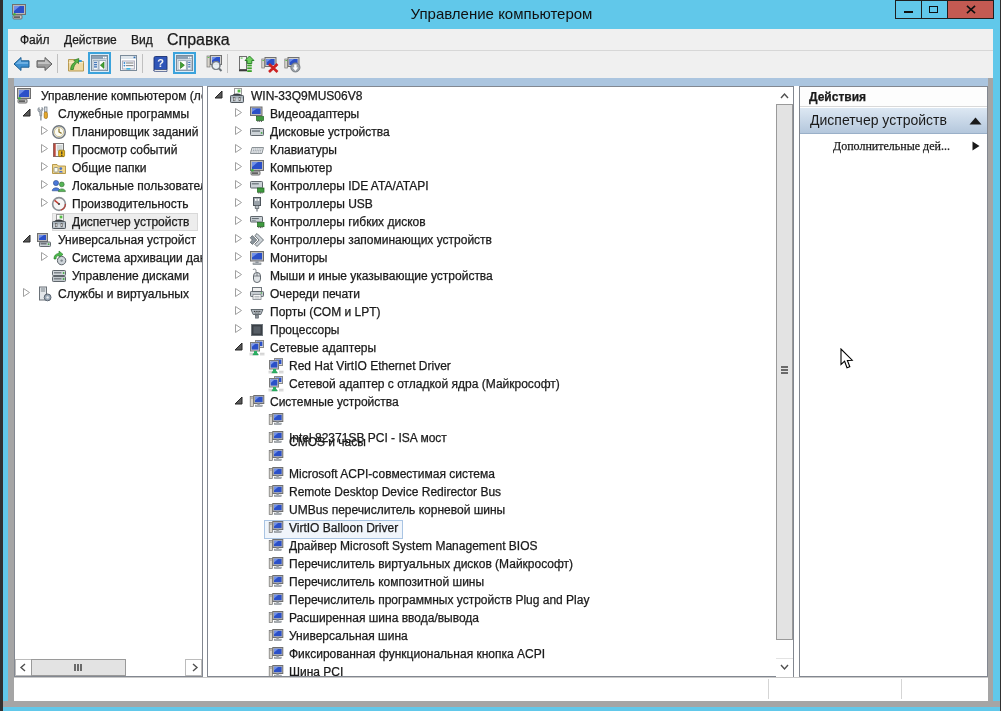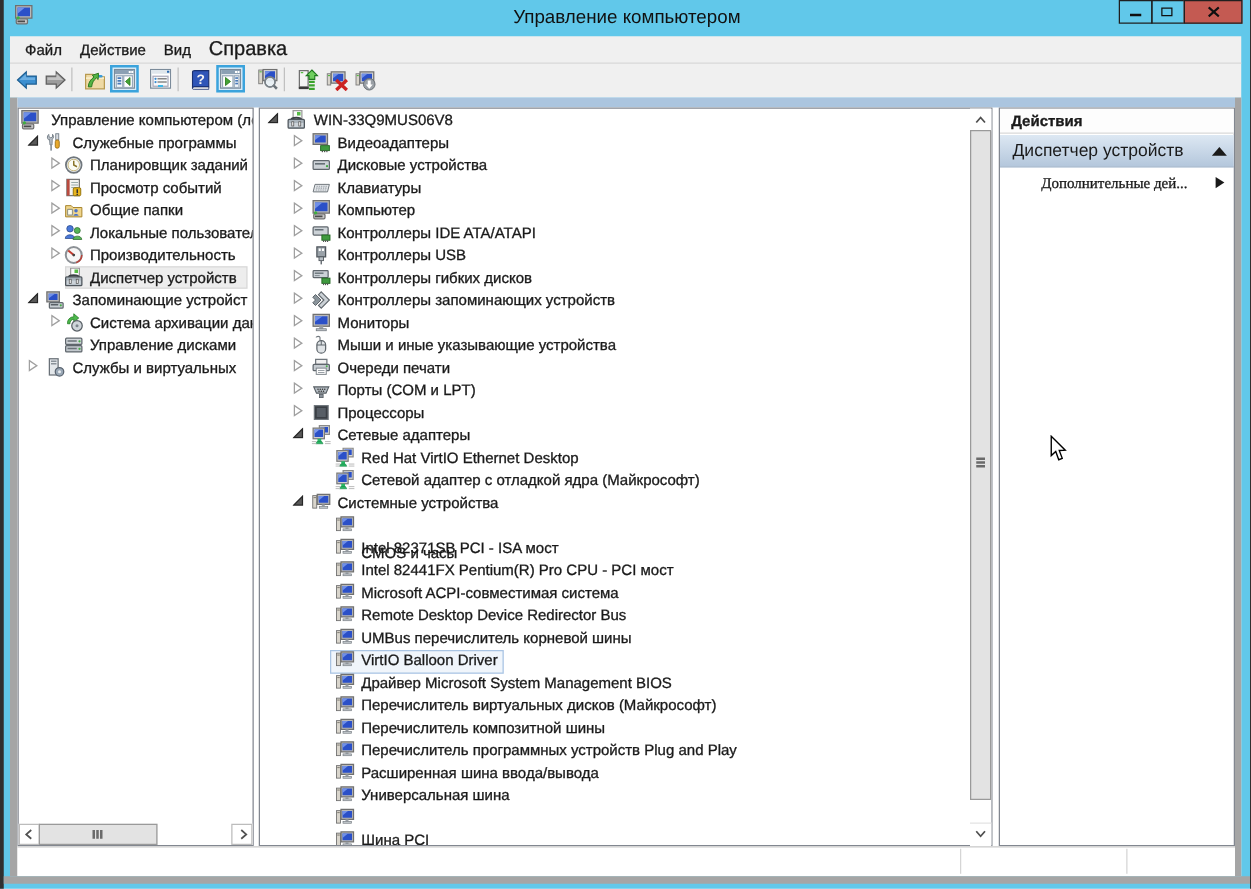--- a/index.html
+++ b/index.html
@@ -222,21 +222,21 @@
       <polygon points="8,1 8,8 1,8" fill="#595959" stroke="#262626" stroke-width="1"></polygon>
     </svg>
     <div class="icon" style="left:22px;top:146px;"><svg width="16" height="16" viewBox="0 0 16 16">
         <rect x="1.5" y="1.5" width="10" height="8" fill="#b9b9b9" stroke="#6f6f6f"></rect>
         <rect x="3" y="3" width="7" height="5" fill="#2b50c8"></rect>
         <polygon points="3,3 8,3 3,6.6" fill="#6f8fe8"></polygon>
         <rect x="3.5" y="10" width="11" height="4.5" rx="0.8" fill="#c9cfd4" stroke="#61686e"></rect>
         <rect x="4.6" y="11.2" width="6" height="1.2" fill="#596066"></rect>
         <circle cx="12.6" cy="12.2" r="0.9" fill="#44aa44"></circle>
       </svg></div>
-    <div class="txt" style="left:44px;top:145px;">Запоминающие устройст</div>
+    <div class="txt" style="left:44px;top:145px;">Универсальная устройст</div>
     <svg style="position:absolute;left:26px;top:165px" width="9" height="11" viewBox="0 0 9 11">
       <polygon points="1.5,1.5 7.5,5.5 1.5,9.5" fill="#ffffff" stroke="#a0a0a0" stroke-width="1"></polygon>
     </svg>
     <div class="icon" style="left:37px;top:164px;"><svg width="16" height="16" viewBox="0 0 16 16">
         <path d="M3 9 A5 5 0 0 1 8 3.4 L8 1 L12 4.4 L8 7.6 L8 5.4 A3.2 3.2 0 0 0 5 9 Z" fill="#4db84d" stroke="#1f7a1f" stroke-width="0.6"></path>
         <circle cx="10.6" cy="10.6" r="4.2" fill="#cfd5da" stroke="#596066"></circle>
         <circle cx="10.6" cy="10.6" r="1.2" fill="#7c858c"></circle>
       </svg></div>
     <div class="txt" style="left:58px;top:163px;">Система архивации дан</div>
     <div class="icon" style="left:37px;top:182px;"><svg width="16" height="16" viewBox="0 0 16 16">
@@ -458,21 +458,21 @@
         <rect x="1.5" y="2.5" width="9" height="8.5" fill="#cfcfcf" stroke="#7a7a7a"></rect>
         <rect x="2.6" y="3.6" width="6.8" height="6" fill="#2b50c8"></rect>
         <polygon points="2.6,3.6 6.6,3.6 2.6,7" fill="#7f9bec"></polygon>
         <rect x="5" y="11" width="3" height="2.6" fill="#29b765"></rect>
         <polygon points="3.6,15 9.4,15 8.4,13.2 4.6,13.2" fill="#29b765" stroke="#1d8a4a" stroke-width="0.5"></polygon>
         <rect x="0.5" y="12.8" width="3.6" height="0.9" fill="#c2c2c2"></rect>
         <rect x="0.5" y="14.4" width="3.6" height="0.9" fill="#c2c2c2"></rect>
         <rect x="11" y="12.8" width="4.5" height="0.9" fill="#c2c2c2"></rect>
         <rect x="11" y="14.4" width="4.5" height="0.9" fill="#c2c2c2"></rect>
       </svg></div>
-    <div class="txt" style="left:81px;top:270px;">Red Hat VirtIO Ethernet Desktop</div>
+    <div class="txt" style="left:81px;top:270px;">Red Hat VirtIO Ethernet Driver</div>
     <div class="icon" style="left:60px;top:289px;"><svg width="16" height="16" viewBox="0 0 16 16">
         <rect x="6.5" y="0.5" width="8" height="7" fill="#d9d9d9" stroke="#8a8a8a"></rect>
         <rect x="7.6" y="1.6" width="5.8" height="4.4" fill="#2b50c8"></rect>
         <polygon points="7.6,1.6 11,1.6 7.6,4.4" fill="#7f9bec"></polygon>
         <rect x="1.5" y="2.5" width="9" height="8.5" fill="#cfcfcf" stroke="#7a7a7a"></rect>
         <rect x="2.6" y="3.6" width="6.8" height="6" fill="#2b50c8"></rect>
         <polygon points="2.6,3.6 6.6,3.6 2.6,7" fill="#7f9bec"></polygon>
         <rect x="5" y="11" width="3" height="2.6" fill="#29b765"></rect>
         <polygon points="3.6,15 9.4,15 8.4,13.2 4.6,13.2" fill="#29b765" stroke="#1d8a4a" stroke-width="0.5"></polygon>
         <rect x="0.5" y="12.8" width="3.6" height="0.9" fill="#c2c2c2"></rect>
@@ -516,21 +516,20 @@
     <div class="txt" style="left:81px;top:342px;">Intel 82371SB PCI - ISA мост</div>
     <div class="icon" style="left:60px;top:361px;"><svg width="16" height="16" viewBox="0 0 16 16">
         <rect x="1.2" y="2.5" width="3.2" height="10" fill="#d9d5cc" stroke="#6f6f6f" stroke-width="0.7"></rect>
         <rect x="1.8" y="3.6" width="2" height="0.9" fill="#8a867e"></rect>
         <rect x="4.8" y="1.5" width="10" height="8" fill="#b9b9b9" stroke="#6f6f6f"></rect>
         <rect x="6" y="2.8" width="7.6" height="5.4" fill="#2b50c8"></rect>
         <polygon points="6,2.8 10.4,2.8 6,6.4" fill="#6f8fe8"></polygon>
         <rect x="8.4" y="9.5" width="2.4" height="1.6" fill="#9aa0a6"></rect>
         <rect x="6.4" y="11.1" width="6.8" height="1.5" fill="#c2c8cd" stroke="#70777d" stroke-width="0.5"></rect>
       </svg></div>
-    <div class="txt" style="left:81px;top:360px;">Intel 82441FX Pentium(R) Pro CPU - PCI мост</div>
     <div class="icon" style="left:60px;top:379px;"><svg width="16" height="16" viewBox="0 0 16 16">
         <rect x="1.2" y="2.5" width="3.2" height="10" fill="#d9d5cc" stroke="#6f6f6f" stroke-width="0.7"></rect>
         <rect x="1.8" y="3.6" width="2" height="0.9" fill="#8a867e"></rect>
         <rect x="4.8" y="1.5" width="10" height="8" fill="#b9b9b9" stroke="#6f6f6f"></rect>
         <rect x="6" y="2.8" width="7.6" height="5.4" fill="#2b50c8"></rect>
         <polygon points="6,2.8 10.4,2.8 6,6.4" fill="#6f8fe8"></polygon>
         <rect x="8.4" y="9.5" width="2.4" height="1.6" fill="#9aa0a6"></rect>
         <rect x="6.4" y="11.1" width="6.8" height="1.5" fill="#c2c8cd" stroke="#70777d" stroke-width="0.5"></rect>
       </svg></div>
     <div class="txt" style="left:81px;top:378px;">Microsoft ACPI-совместимая система</div>
@@ -626,20 +625,21 @@
     <div class="txt" style="left:81px;top:540px;">Универсальная шина</div>
     <div class="icon" style="left:60px;top:559px;"><svg width="16" height="16" viewBox="0 0 16 16">
         <rect x="1.2" y="2.5" width="3.2" height="10" fill="#d9d5cc" stroke="#6f6f6f" stroke-width="0.7"></rect>
         <rect x="1.8" y="3.6" width="2" height="0.9" fill="#8a867e"></rect>
         <rect x="4.8" y="1.5" width="10" height="8" fill="#b9b9b9" stroke="#6f6f6f"></rect>
         <rect x="6" y="2.8" width="7.6" height="5.4" fill="#2b50c8"></rect>
         <polygon points="6,2.8 10.4,2.8 6,6.4" fill="#6f8fe8"></polygon>
         <rect x="8.4" y="9.5" width="2.4" height="1.6" fill="#9aa0a6"></rect>
         <rect x="6.4" y="11.1" width="6.8" height="1.5" fill="#c2c8cd" stroke="#70777d" stroke-width="0.5"></rect>
       </svg></div>
+    <div class="txt" style="left:81px;top:558px;">Фиксированная функциональная кнопка ACPI</div>
     <div class="icon" style="left:60px;top:577px;"><svg width="16" height="16" viewBox="0 0 16 16">
         <rect x="1.2" y="2.5" width="3.2" height="10" fill="#d9d5cc" stroke="#6f6f6f" stroke-width="0.7"></rect>
         <rect x="1.8" y="3.6" width="2" height="0.9" fill="#8a867e"></rect>
         <rect x="4.8" y="1.5" width="10" height="8" fill="#b9b9b9" stroke="#6f6f6f"></rect>
         <rect x="6" y="2.8" width="7.6" height="5.4" fill="#2b50c8"></rect>
         <polygon points="6,2.8 10.4,2.8 6,6.4" fill="#6f8fe8"></polygon>
         <rect x="8.4" y="9.5" width="2.4" height="1.6" fill="#9aa0a6"></rect>
         <rect x="6.4" y="11.1" width="6.8" height="1.5" fill="#c2c8cd" stroke="#70777d" stroke-width="0.5"></rect>
       </svg></div>
     <div class="txt" style="left:81px;top:576px;">Шина PCI</div>

